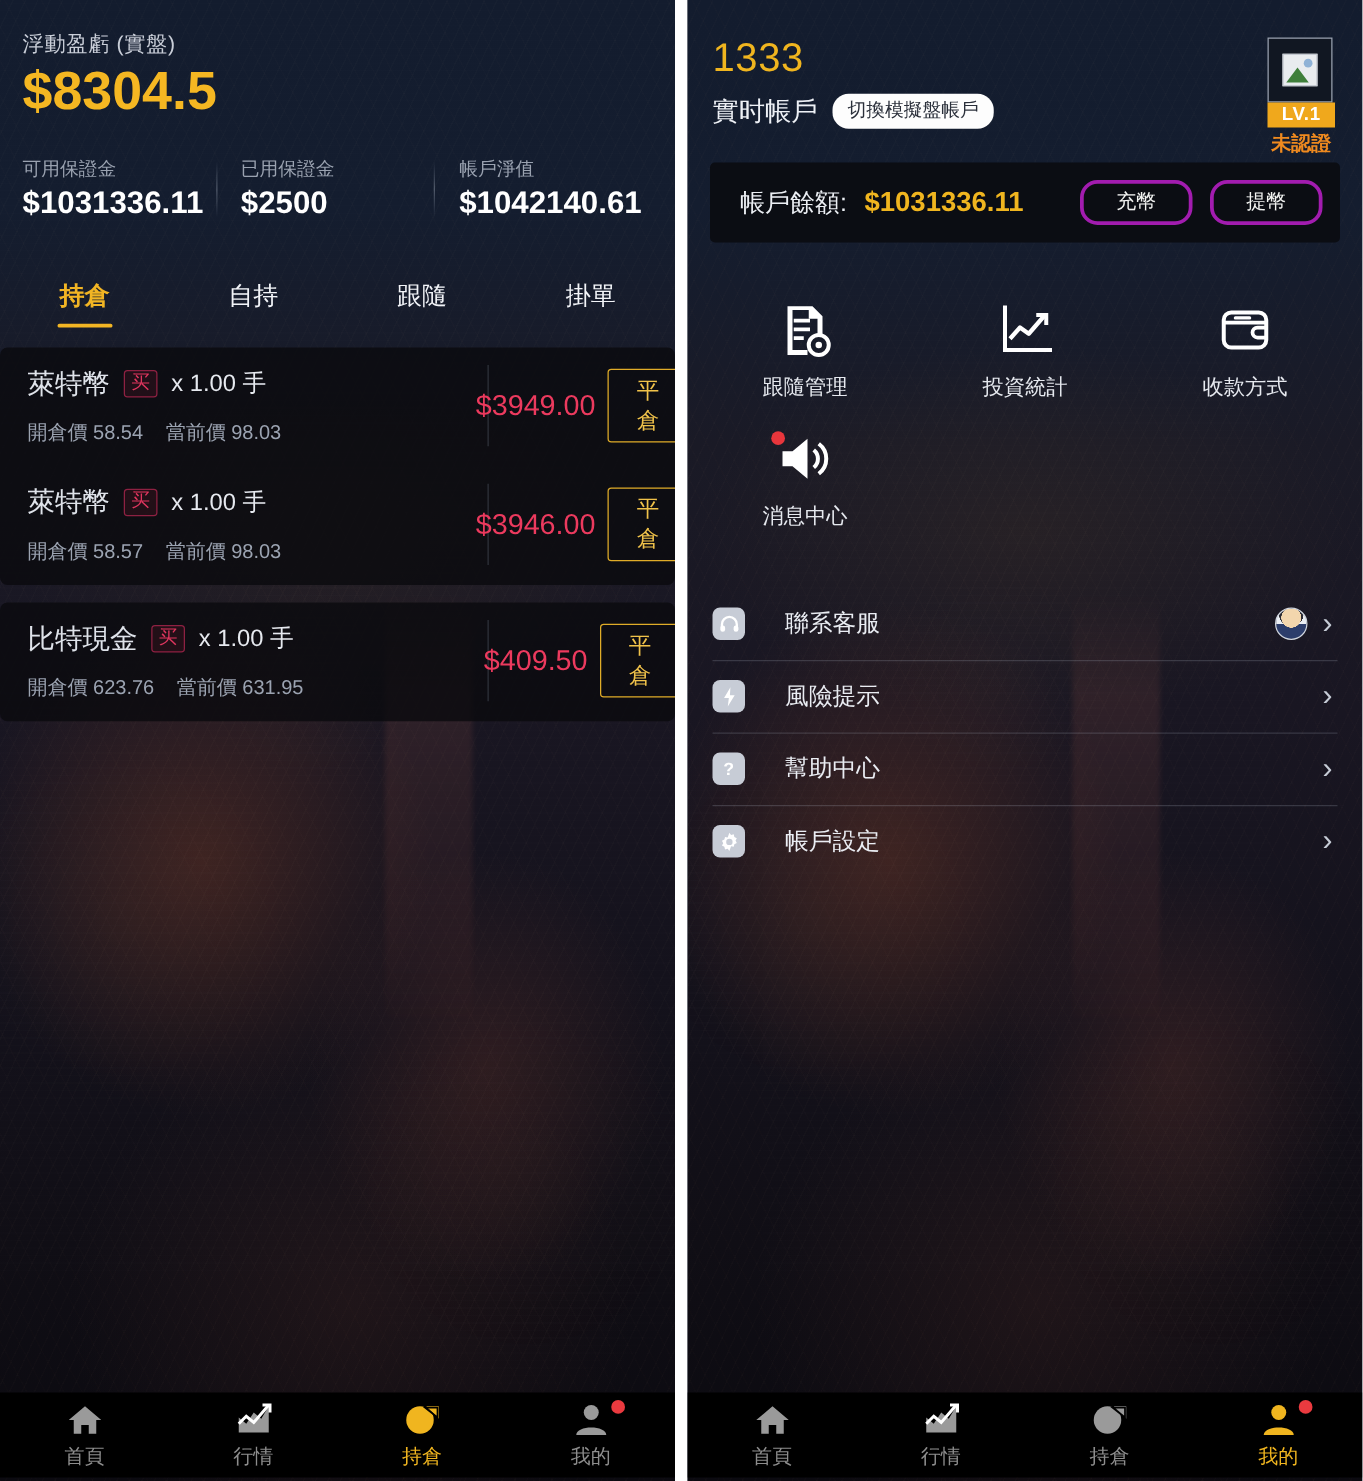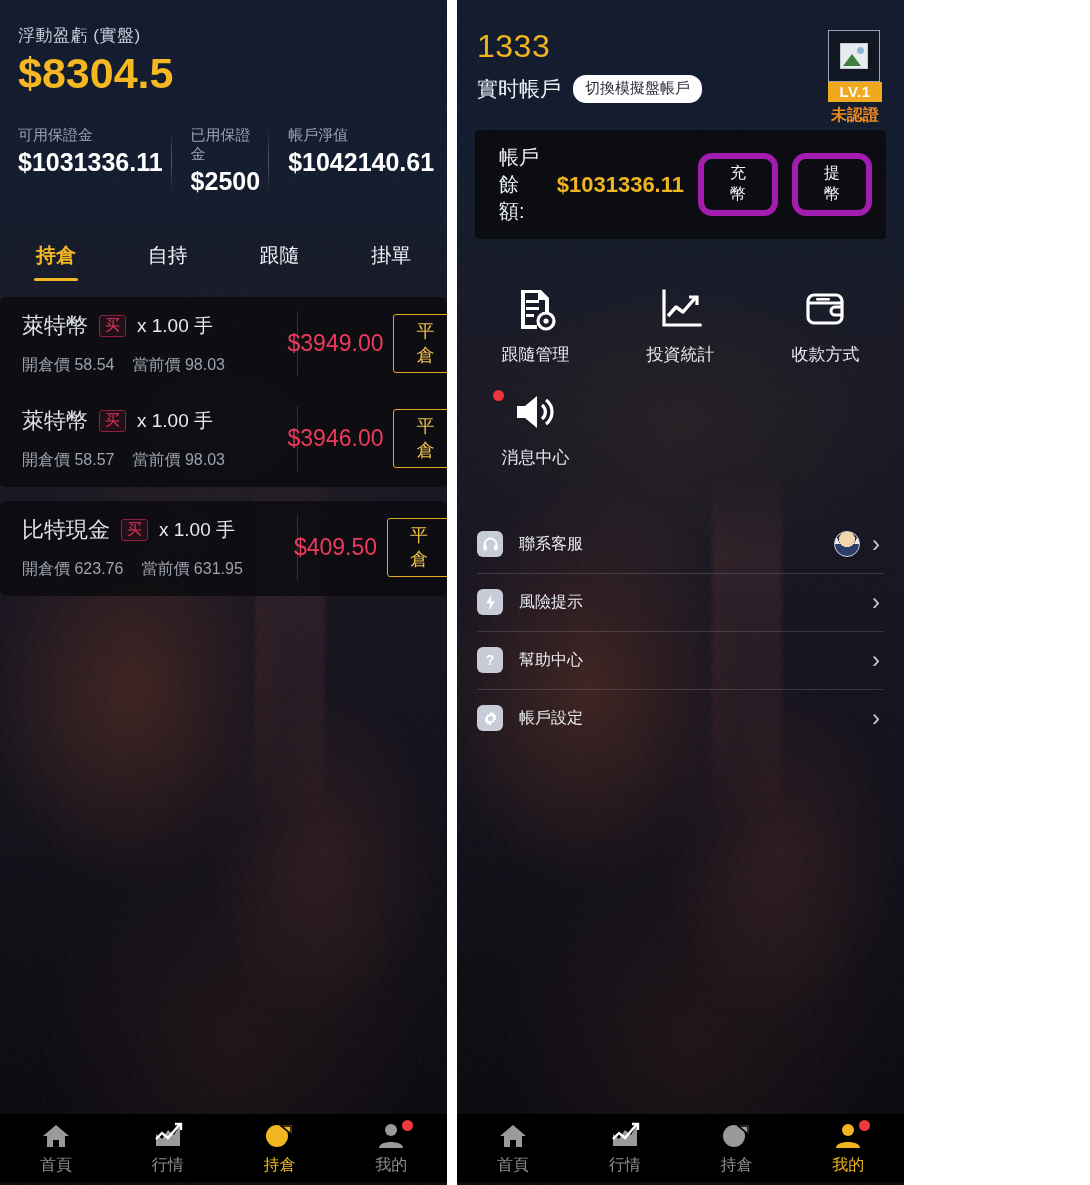--- a/index.html
+++ b/index.html
@@ -2,21 +2,21 @@
 <html><head>
 <meta charset="utf-8">
 <style>
   * { box-sizing: border-box; margin: 0; padding: 0; }
   html, body {
     width: 1090px; height: 1185px;
     background: #ffffff;
     font-family: "Liberation Sans", "DejaVu Sans", sans-serif;
     overflow: hidden;
   }
-  .stage { position: relative; width: 904px; height: 1185px; display: flex; gap: 10px; background:#fff; }
+  .stage { position: relative; width: 1090px; height: 1185px; display: flex; gap: 10px; background:#fff; }
 
   .panel {
     position: relative;
     width: 540px; height: 1185px;
     overflow: hidden;
     background-color: #0d1320;
   }
   .panel.left { margin-left: 0; }
   .panel::before {
     content: "";
@@ -123,41 +123,41 @@
   .unverified { color:#ef8a1f; font-size:16px; font-weight:bold; margin-top:3px; }
 
   .balance-bar {
     margin:27px 18px 0 18px; background:#0b0d13; border-radius:4px;
     display:flex; align-items:center; padding:14px 14px 14px 24px; gap:14px;
   }
   .bal-label { color:#eceff4; font-size:20px; }
   .bal-amount { color:#f0b51f; font-size:22px; font-weight:bold; }
   .bal-btns { margin-left:auto; display:flex; gap:14px; }
   .btn-outline-gold {
-    border:6px solid #a21caf; color:#f3f4f2; font-size:16px; border-radius:14px;
+    border:3px solid #a21caf; color:#f3f4f2; font-size:16px; border-radius:14px;
     padding:4px 26px 5px 26px; background:transparent;
   }
 
   .grid { display:flex; flex-wrap:wrap; margin:30px 6px 0 6px; }
   .gcell { width:33.3333%; text-align:center; padding:12px 0 6px 0; position:relative; }
   .gicon { height:56px; display:flex; align-items:center; justify-content:center; }
   .glabel { color:#e6e9ef; font-size:17px; margin-top:6px; }
   .dot-red { position:absolute; width:11px; height:11px; border-radius:50%; background:#e8363c; }
 
   .menu { margin:40px 20px 0 20px; }
   .mrow { display:flex; align-items:center; padding:16px 4px 16px 0; position:relative; }
   .mrow + .mrow::before {
     content:""; position:absolute; top:0; left:0; right:0; height:1px;
     background: rgba(185,195,212,.20);
   }
   .msq {
     width:26px; height:26px; border-radius:6px; background:#c7ccd6;
     display:flex; align-items:center; justify-content:center; flex:none;
   }
-  .mlabel { color:#eaedf3; font-size:16px; margin-left:16px; }
+  .mlabel { color:#eaedf3; font-size:19px; margin-left:32px; }
   .mright { margin-left:auto; display:flex; align-items:center; gap:12px; }
   .cs-avatar {
     width:26px; height:26px; border-radius:50%;
     background: radial-gradient(circle at 50% 30%, #f3d6ad 0 38%, transparent 39%),
                 radial-gradient(circle at 50% 18%, #2b2b33 0 42%, transparent 43%),
                 linear-gradient(180deg, #e9edf3 0 52%, #2c3d6b 52% 100%);
     border:1px solid #cfd5de;
   }
   .chev { color:#c6ccd6; font-size:24px; font-weight:300; line-height:1; }
 

